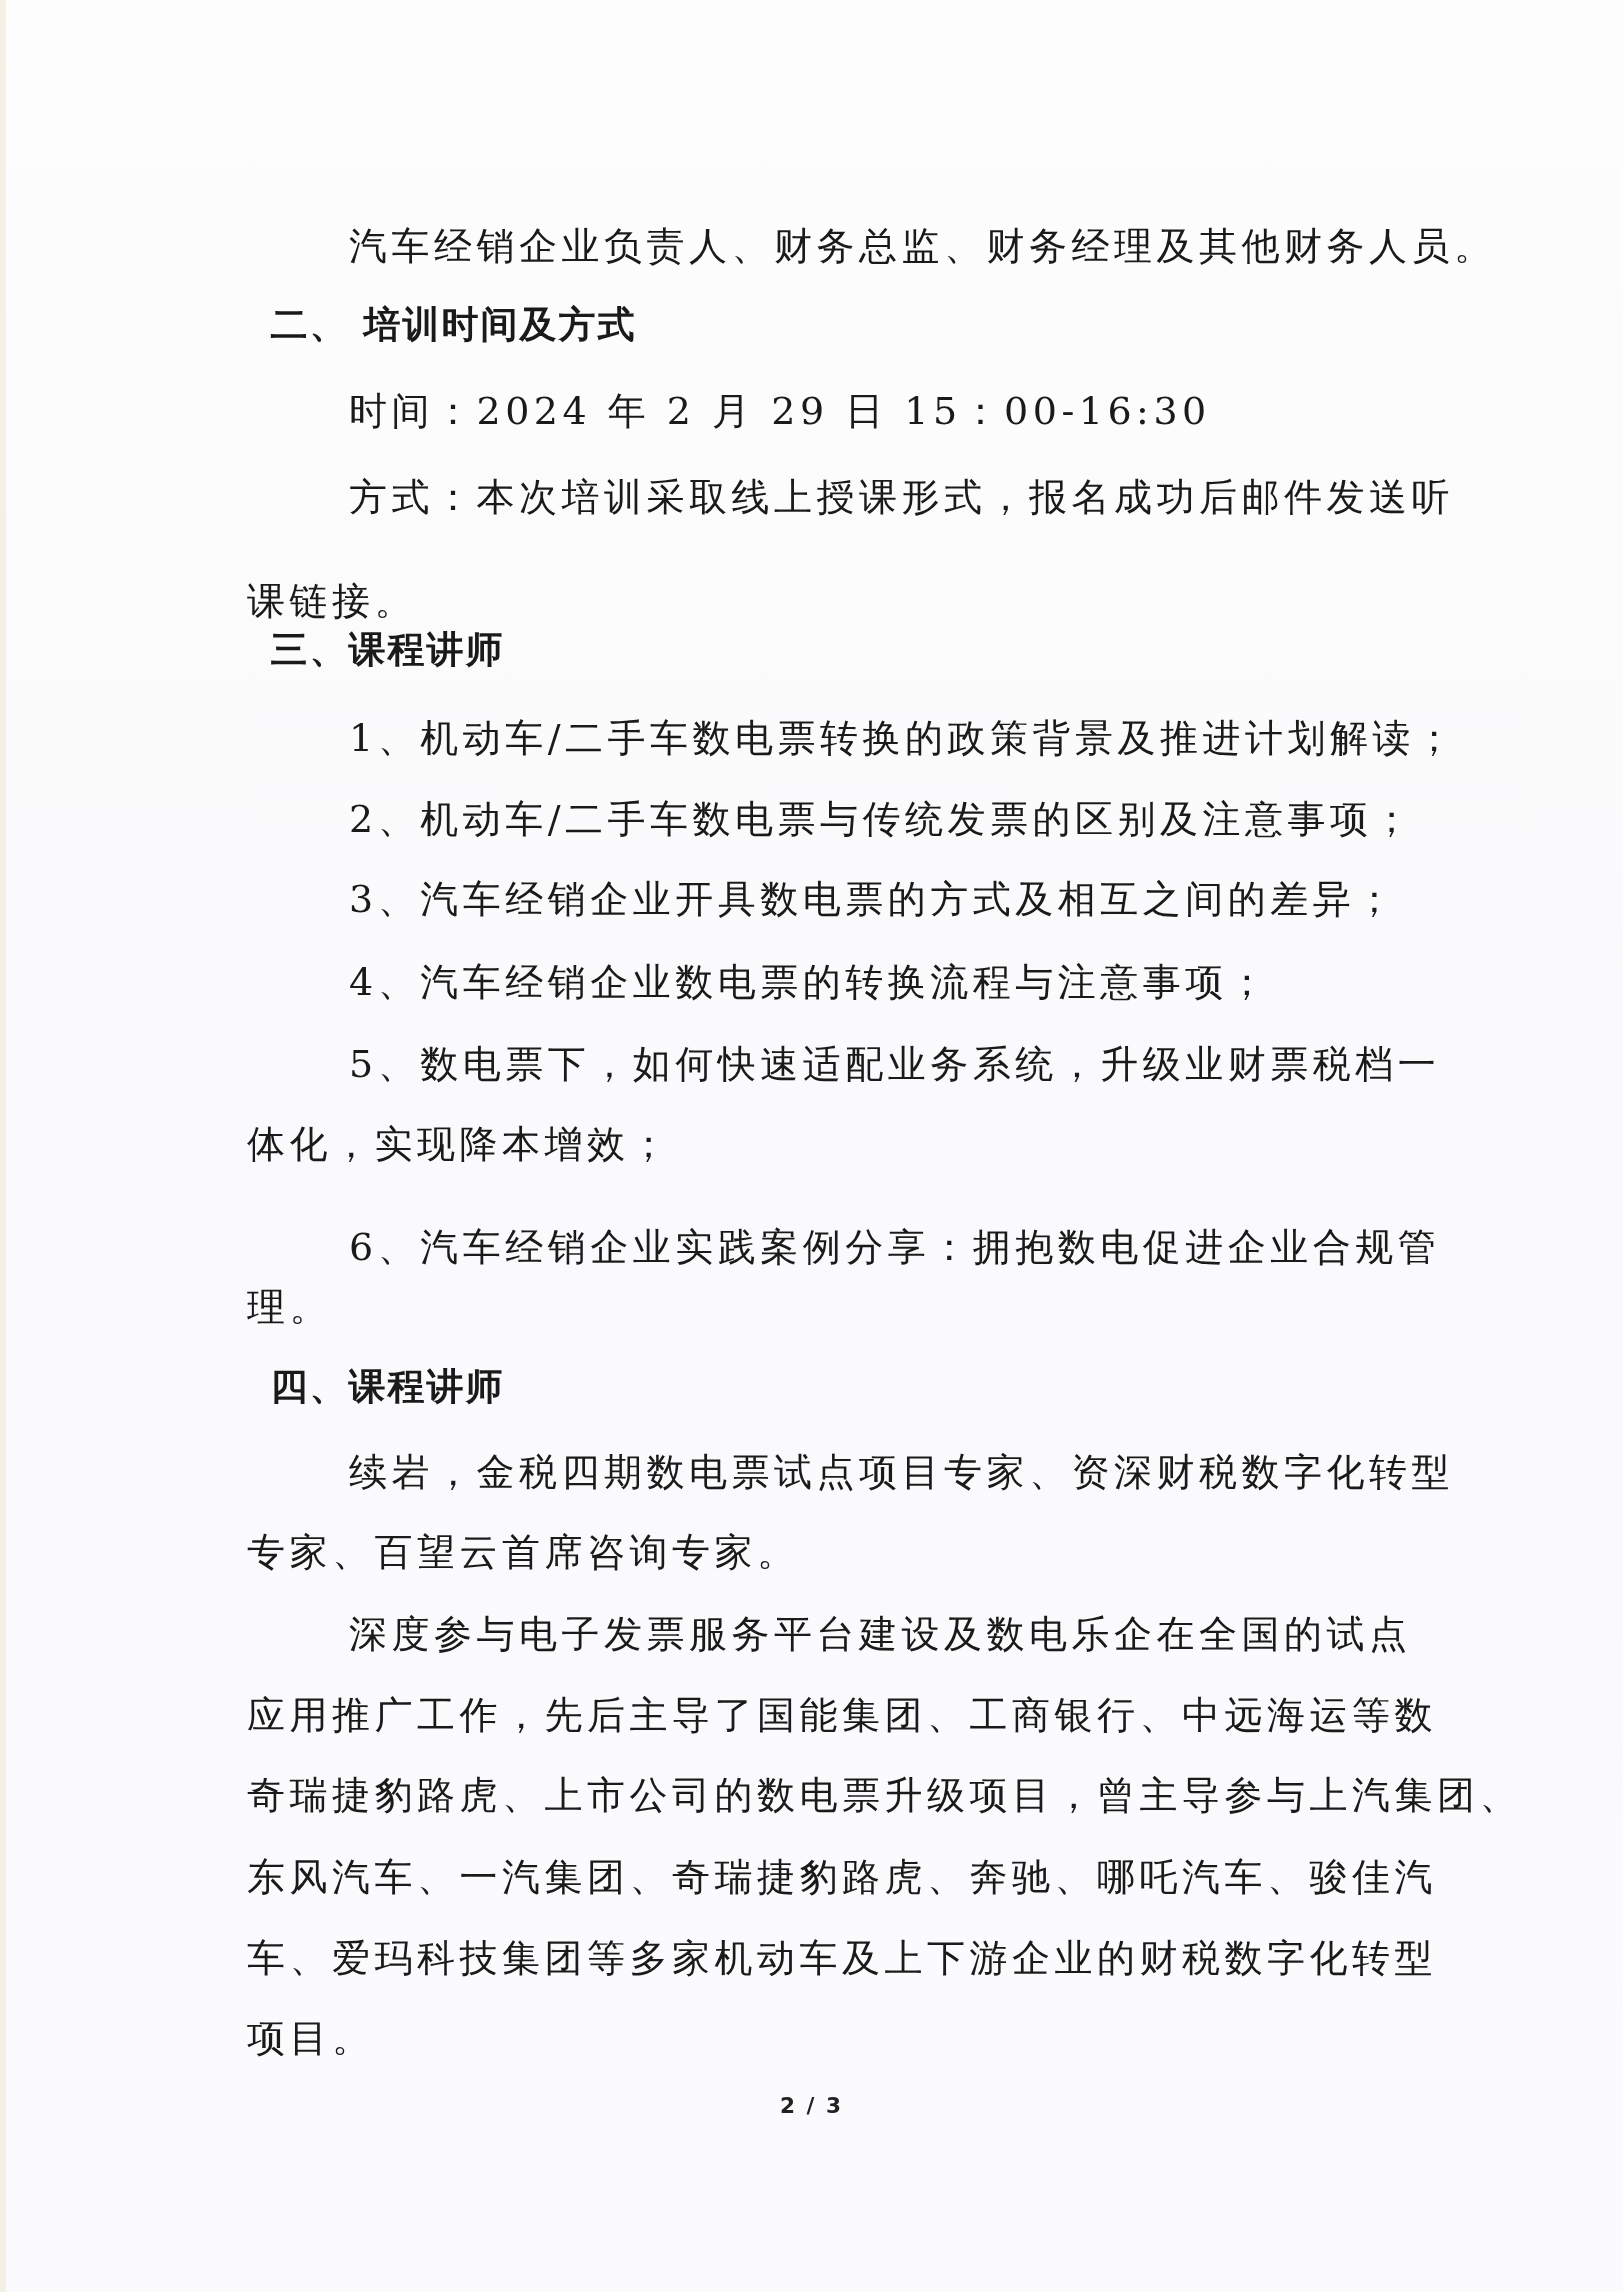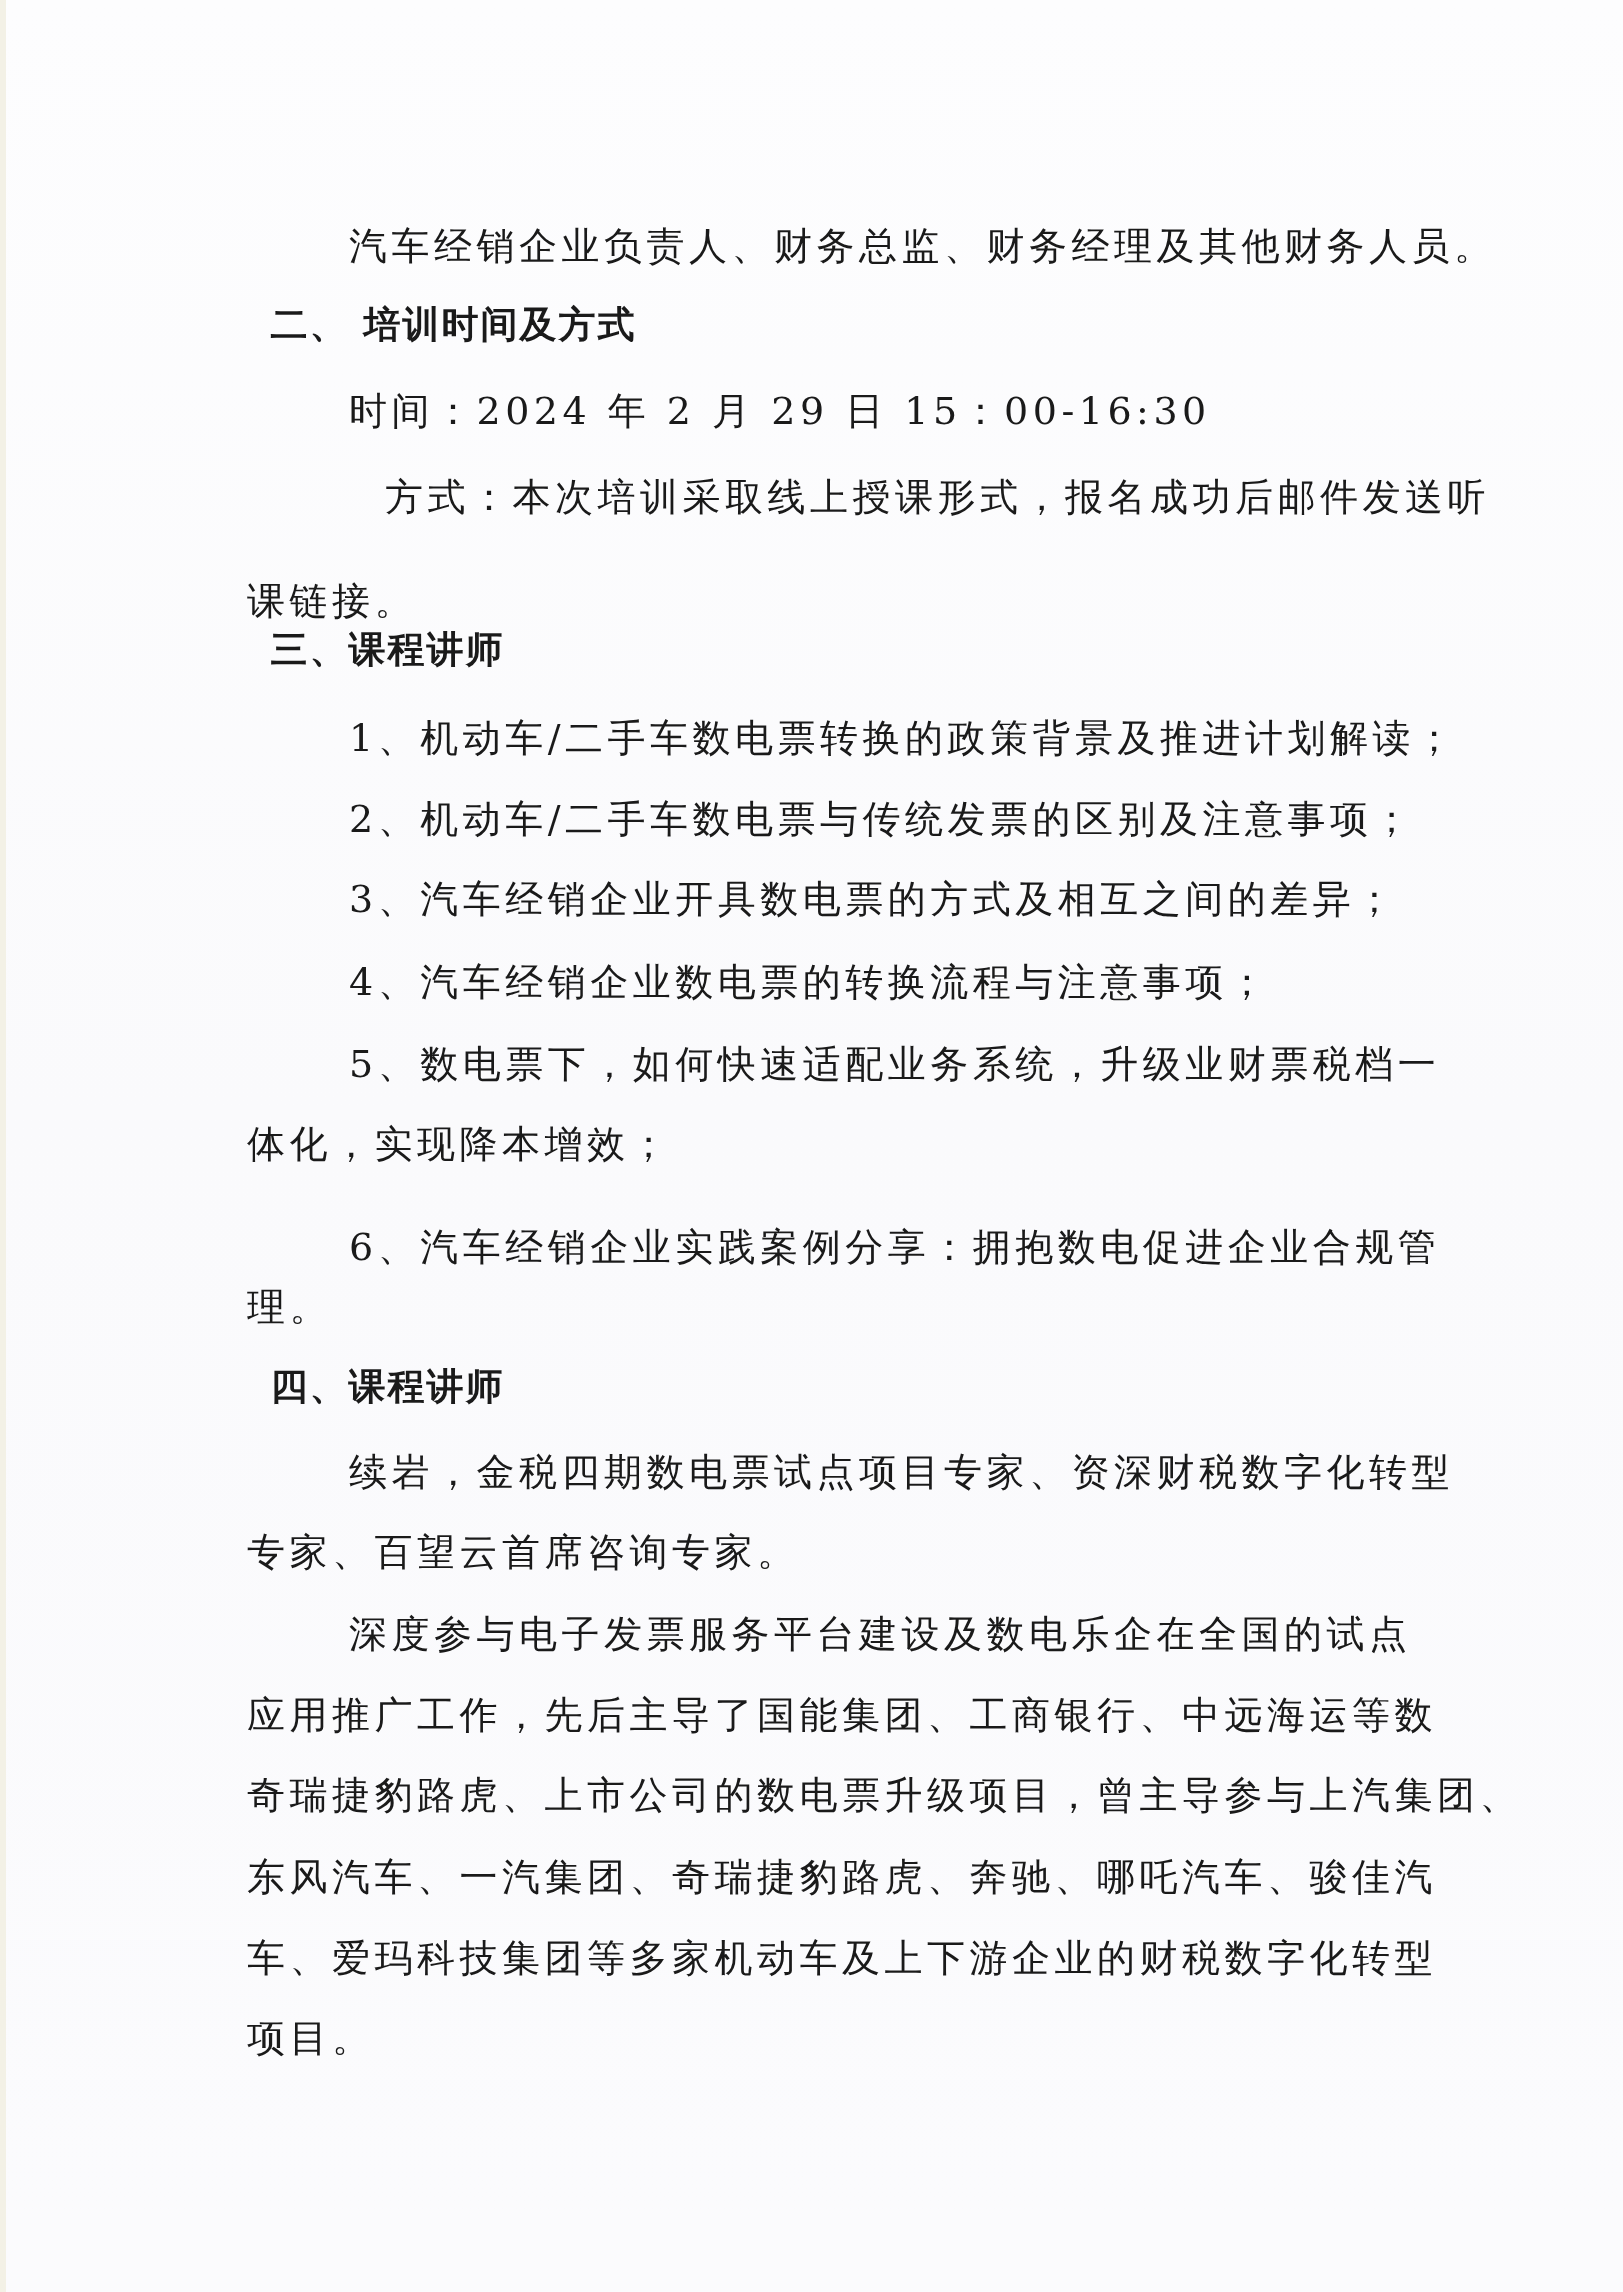--- a/index.html
+++ b/index.html
@@ -67,21 +67,21 @@
 
 <div class="page">
   <div class="edge-left"></div>
 
   <div class="content">
 
     <div class="line indent" style="top:227px;">汽车经销企业负责人、财务总监、财务经理及其他财务人员。</div>
 
     <div class="line heading" style="top:306px; left:23.5px;">二、 培训时间及方式</div>
     <div class="line indent" style="top:392px;">时间：2024 年 2 月 29 日 15：00-16:30</div>
-    <div class="line indent" style="top:478px;margin-left:36px;">方式：本次培训采取线上授课形式，报名成功后邮件发送听</div>
+    <div class="line indent" style="top:478px;">方式：本次培训采取线上授课形式，报名成功后邮件发送听</div>
     <div class="line" style="top:582px;">课链接。</div>
 
     <div class="line heading" style="top:631px; left:23.5px;">三、课程讲师</div>
     <div class="line indent" style="top:719px;">1、机动车/二手车数电票转换的政策背景及推进计划解读；</div>
     <div class="line indent" style="top:800px;">2、机动车/二手车数电票与传统发票的区别及注意事项；</div>
     <div class="line indent" style="top:880px;">3、汽车经销企业开具数电票的方式及相互之间的差异；</div>
     <div class="line indent" style="top:963px;">4、汽车经销企业数电票的转换流程与注意事项；</div>
     <div class="line indent" style="top:1045px;">5、数电票下，如何快速适配业务系统，升级业财票税档一</div>
     <div class="line" style="top:1125px;">体化，实现降本增效；</div>
     <div class="line indent" style="top:1208px;margin-top:20px;">6、汽车经销企业实践案例分享：拥抱数电促进企业合规管</div>
@@ -91,14 +91,15 @@
     <div class="line indent" style="top:1453px;">续岩，金税四期数电票试点项目专家、资深财税数字化转型</div>
     <div class="line" style="top:1533px;text-align:center;">专家、百望云首席咨询专家。</div>
     <div class="line indent" style="top:1615px;">深度参与电子发票服务平台建设及数电乐企在全国的试点</div>
     <div class="line" style="top:1696px;">应用推广工作，先后主导了国能集团、工商银行、中远海运等数</div>
     <div class="line" style="top:1776px;">奇瑞捷豹路虎、上市公司的数电票升级项目，曾主导参与上汽集团、</div>
     <div class="line" style="top:1858px;">东风汽车、一汽集团、奇瑞捷豹路虎、奔驰、哪吒汽车、骏佳汽</div>
     <div class="line" style="top:1939px;">车、爱玛科技集团等多家机动车及上下游企业的财税数字化转型</div>
     <div class="line" style="top:2019px;">项目。</div>
   </div>
 
+  <div class="page-number">2 / 3</div>
 </div>
 
 
 </body></html>

